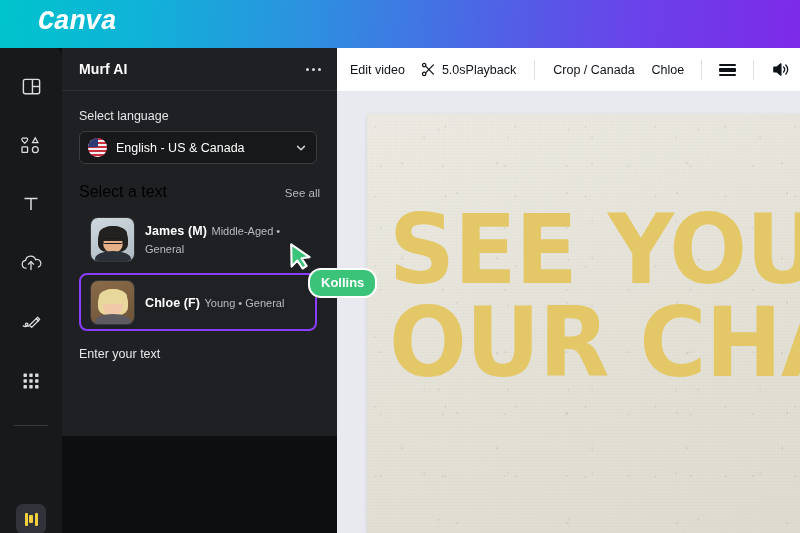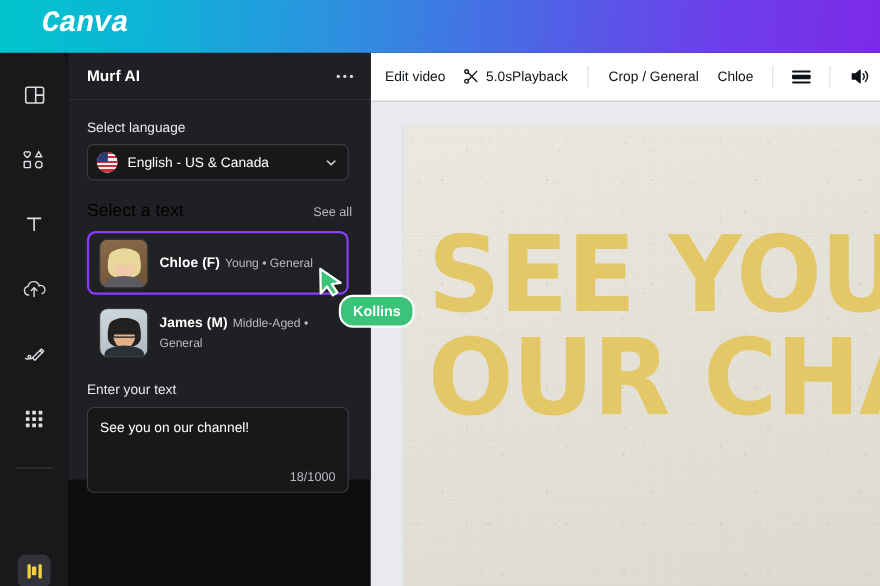--- a/index.html
+++ b/index.html
@@ -341,56 +341,52 @@
           </svg>
         </span>
       </div>
 
       <div class="row-label">
         <span>Select a text</span>
         <span class="see-all">See all</span>
       </div>
 
       <div class="voice-list">
-        <div class="voice-card selected">
-          <span class="avatar">
-            <span class="sky" style="background:linear-gradient(160deg,#8a6b4a,#6d5336)"></span>
-            <span class="hair" style="background:#e8d79a"></span>
-            <span class="head" style="background:#f0c9a8"></span>
-            <span class="hair2" style="background:#e8d79a"></span>
-            <span class="body" style="background:#5d5a62"></span>
-          </span>
-          <span class="voice-meta">
-            <span class="voice-name">Chloe (F)</span>
-            <span class="voice-sub">Young • General</span>
-          </span>
-        </div>
-
         <div class="voice-card">
           <span class="avatar">
             <span class="sky" style="background:linear-gradient(160deg,#cfd8de,#aeb9c2)"></span>
             <span class="hair" style="background:#23211f"></span>
             <span class="head" style="background:#e3b088"></span>
             <span class="hair2" style="background:#23211f"></span>
             <span class="glasses"></span>
             <span class="body" style="background:#2b3038"></span>
           </span>
           <span class="voice-meta">
             <span class="voice-name">James (M)</span>
             <span class="voice-sub">Middle-Aged • General</span>
           </span>
         </div>
 
+        <div class="voice-card selected">
+          <span class="avatar">
+            <span class="sky" style="background:linear-gradient(160deg,#8a6b4a,#6d5336)"></span>
+            <span class="hair" style="background:#e8d79a"></span>
+            <span class="head" style="background:#f0c9a8"></span>
+            <span class="hair2" style="background:#e8d79a"></span>
+            <span class="body" style="background:#5d5a62"></span>
+          </span>
+          <span class="voice-meta">
+            <span class="voice-name">Chloe (F)</span>
+            <span class="voice-sub">Young • General</span>
+          </span>
+        </div>
+
       </div>
 
       <div class="field-label" style="margin-top:16px">Enter your text</div>
-      <div class="textarea-box">
-        <div class="textarea-value">See you on our channel!</div>
-        <div class="char-count">18/1000</div>
-      </div>
     </div>
   </div>
 
   <div class="toolbar">
     <span class="tb-item" style="margin-left:13px">
       <span>Edit video</span>
     </span>
     <span class="tb-item" style="margin-left:16px">
       <span class="tb-icon">
         <svg width="15" height="15" viewBox="0 0 16 16" fill="none" stroke="#0e1318" stroke-width="1.3" stroke-linecap="round">
@@ -400,21 +396,21 @@
           <line x1="4.9" y1="11.6" x2="13.2" y2="3.1"></line>
         </svg>
       </span>
       <span>5.0s</span>
     </span>
     <span class="tb-item" style="">
       <span>Playback</span>
     </span>
     <span class="tb-sep" style="margin-left:18px"></span>
     <span class="tb-item" style="margin-left:18px">
-      <span>Crop / General</span>
+      <span>Crop / Canada</span>
     </span>
     <span class="tb-item" style="margin-left:17px">
       <span>Chloe</span>
     </span>
     <span class="tb-sep" style="margin-left:17px"></span>
     <span class="tb-item" style="margin-left:17px">
       <span class="tb-icon align-icon">
         <span>
           <i class="l1"></i>
             <i class="l2"></i>

